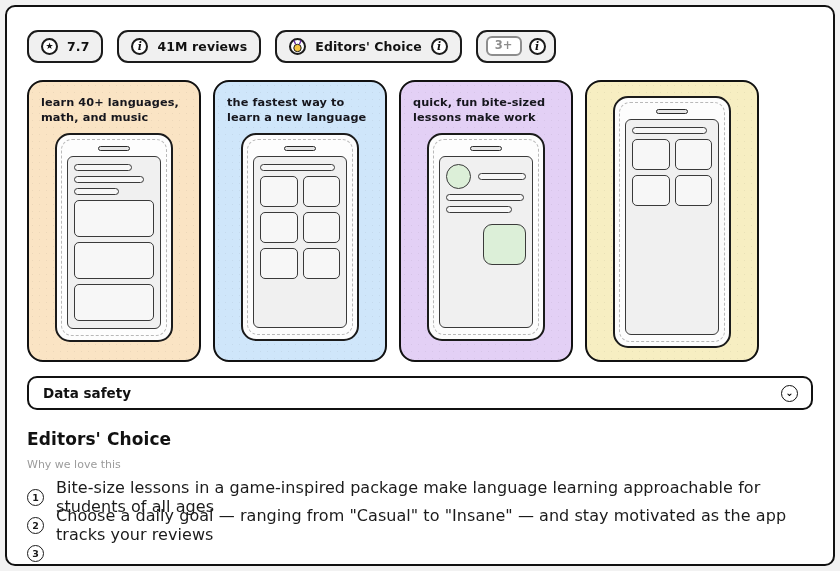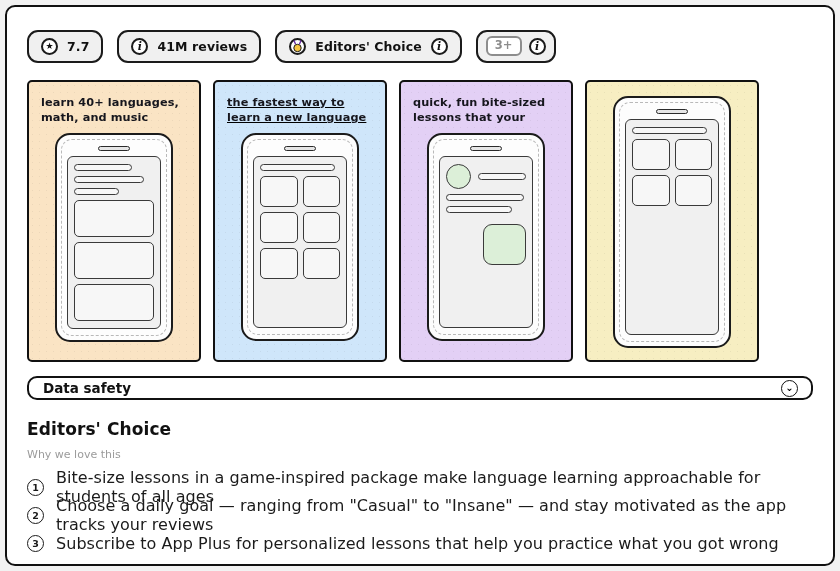--- a/index.html
+++ b/index.html
@@ -92,21 +92,21 @@
   .cards-row {
     display: flex;
     gap: 12px;
     margin-top: 13px;
   }
 
   .card {
     width: 174px;
     height: 282px;
     border: 2.5px solid #111111;
-    border-radius: 5px;
+    border-radius: 16px;
     padding: 14px 12px 12px 12px;
     position: relative;
     background-image:
       radial-gradient(rgba(0,0,0,0.055) 0.9px, transparent 0.9px);
     background-size: 7px 7px;
   }
 
   .card-caption {
     font-size: 11.3px;
     font-weight: 700;
@@ -197,21 +197,21 @@
     border: 1.8px solid #3a3a3a;
     border-radius: 9px;
     align-self: flex-end;
     margin-top: 6px;
     flex: none;
   }
 
   
   .data-safety {
     margin-top: 14px;
-    height: 24px;
+    height: 34px;
     border: 2.2px solid #111;
     border-radius: 10px;
     display: flex;
     align-items: center;
     justify-content: space-between;
     padding: 0 13px 0 14px;
     background: #fff;
   }
   .ds-label { font-size: 13.5px; font-weight: 700; color: #111; }
   .chev {
@@ -305,21 +305,21 @@
               <div class="bar" style="width:56%"></div>
               <div class="block" style="height:37px"></div>
               <div class="block" style="height:37px"></div>
               <div class="block" style="height:37px"></div>
             </div>
           </div>
         </div>
       </div>
     </div>
 
-    <div class="card" id="card1" style="background-color: rgb(207, 230, 250); text-decoration: underline;">
+    <div class="card" id="card1" style="background-color: rgb(207, 230, 250);">
       <div class="card-caption">the fastest way to
 learn a new language</div>
       <div class="phone-wrap" style="height:calc(100% - 44px)">
         <div class="phone">
           <div class="phone-dash">
             <div class="notch"></div>
             <div class="screen">
               <div class="bar" style="width:94%"></div>
               <div class="grid2">
                 <div class="block"></div>
@@ -330,21 +330,21 @@
                 <div class="block"></div>
               </div>
             </div>
           </div>
         </div>
       </div>
     </div>
 
     <div class="card" id="card2" style="background-color: rgb(227, 208, 245);">
       <div class="card-caption">quick, fun bite-sized
-lessons that your</div>
+lessons make work</div>
       <div class="phone-wrap" style="height:calc(100% - 44px)">
         <div class="phone">
           <div class="phone-dash">
             <div class="notch"></div>
             <div class="screen">
               <div class="avatar-row">
                 <div class="avatar" id="c3-avatar" style="background: rgb(220, 239, 216);"></div>
                 <div class="bar"></div>
               </div>
               <div class="bar" style="width:97%"></div>
@@ -389,18 +389,17 @@
     <div class="ec-item">
       <span class="ec-num">1</span>
       <span class="ec-text">Bite-size lessons in a game-inspired package make language learning approachable for students of all ages</span>
     </div>
     <div class="ec-item">
       <span class="ec-num">2</span>
       <span class="ec-text">Choose a daily goal — ranging from "Casual" to "Insane" — and stay motivated as the app tracks your reviews</span>
     </div>
     <div class="ec-item">
       <span class="ec-num">3</span>
-      <span class="ec-text">Subscribe to App Plus for personalized lessons that help you practice what you got wrong</span>
     </div>
   </div>
 
 </div>
 </div>
 
 </body></html>

